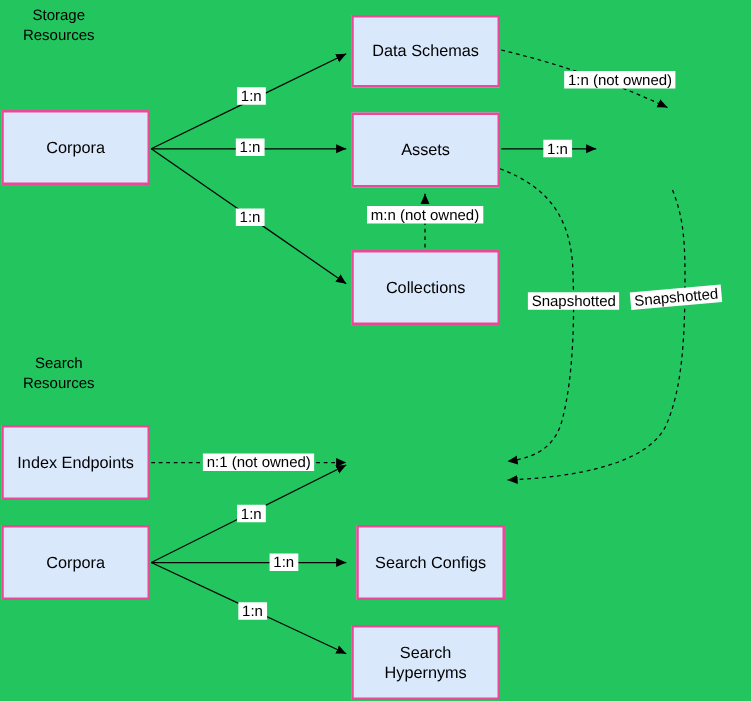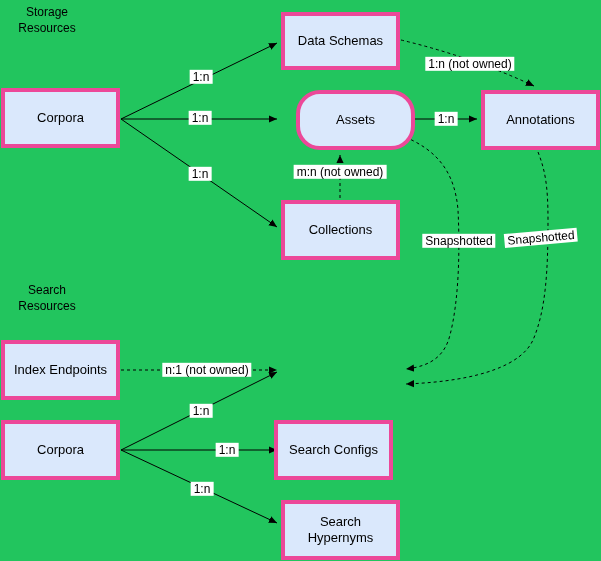--- a/index.html
+++ b/index.html
@@ -28,21 +28,21 @@
   }
   .edge.dashed {
     stroke-dasharray: 3,3;
   }
   .node {
     position: absolute;
     width: 119px;
     height: 60px;
     box-sizing: border-box;
     background: #DAE8FC;
-    border: 4px solid #ec4899;
+    border: 2px solid #ec4899;
     display: flex;
     align-items: center;
     justify-content: center;
     text-align: center;
     font-size: 13px;
     color: #000000;
     white-space: pre-line;
     line-height: 1.25;
   }
   .section-label {
@@ -97,34 +97,33 @@
     <path class="edge" d="M121,450 L277,523" marker-end="url(#arrow)"></path>
   </svg>
 
   <div class="section-label" style="left:4px; top:5px;">Storage
 Resources</div>
   <div class="section-label" style="left:4px; top:283px;">Search
 Resources</div>
 
   <div class="node" style="left:1px; top:88px;">Corpora</div>
   <div class="node" style="left:281px; top:12px; height:58px;">Data Schemas</div>
-  <div class="node" style="left:296px; top:90px;border-radius:24px;">Assets</div>
-  <div class="node" style="left:481px; top:90px;">Annotations</div>
+  <div class="node" style="left:281px; top:90px;">Assets</div>
   <div class="node" style="left:281px; top:200px;">Collections</div>
 
   <div class="node" style="left:1px; top:340px;">Index Endpoints</div>
   <div class="node" style="left:1px; top:420px;">Corpora</div>
-  <div class="node" style="left:274px; top:420px;text-align:center;">Search Configs</div>
+  <div class="node" style="left:285px; top:420px;text-align:center;">Search Configs</div>
   <div class="node" style="left:281px; top:500px;">Search
 Hypernyms</div>
 
   <div class="edge-label" style="left:201px; top:77px;">1:n</div>
   <div class="edge-label" style="left:200px; top:118px;">1:n</div>
   <div class="edge-label" style="left:200px; top:174px;">1:n</div>
-  <div class="edge-label" style="left:470px; top:64px;">1:n (not owned)</div>
+  <div class="edge-label" style="left:496px; top:64px;">1:n (not owned)</div>
   <div class="edge-label" style="left:446px; top:119px;">1:n</div>
   <div class="edge-label" style="left:340px; top:172px;">m:n (not owned)</div>
   <div class="edge-label" style="left:459px; top:241px;">Snapshotted</div>
   <div class="edge-label rot" style="left:541px; top:238px;">Snapshotted</div>
   <div class="edge-label" style="left:207px; top:370px;">n:1 (not owned)</div>
   <div class="edge-label" style="left:201px; top:411px;">1:n</div>
   <div class="edge-label" style="left:227px; top:450px;">1:n</div>
   <div class="edge-label" style="left:202px; top:489px;">1:n</div>
 
 </div>

